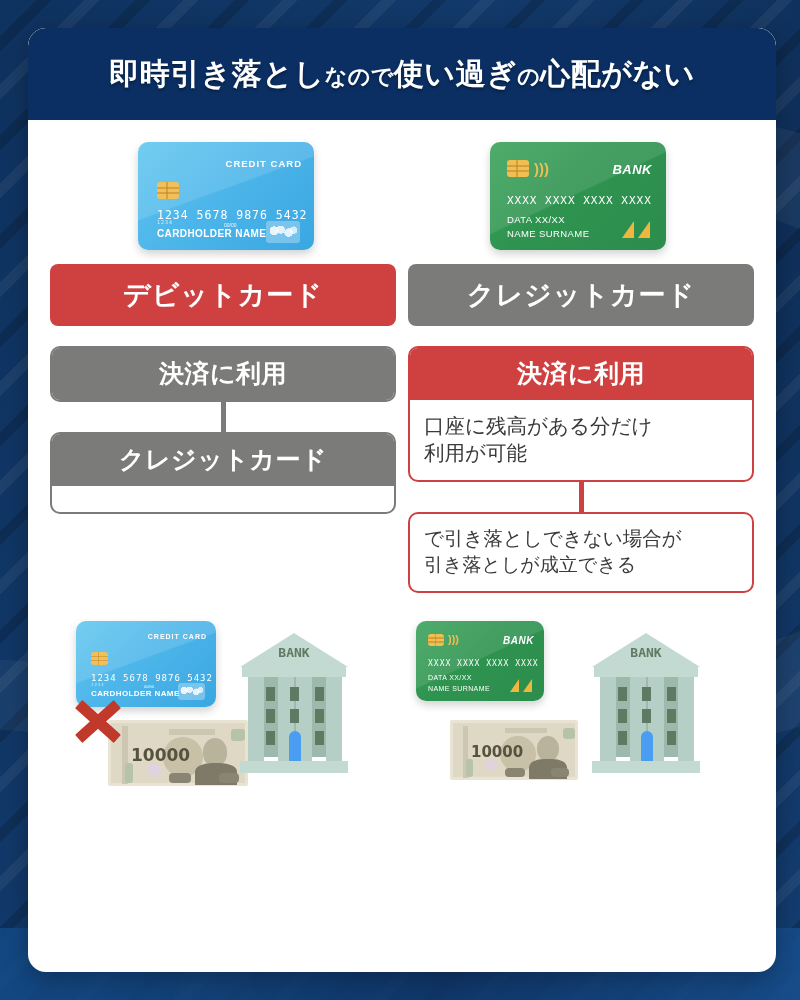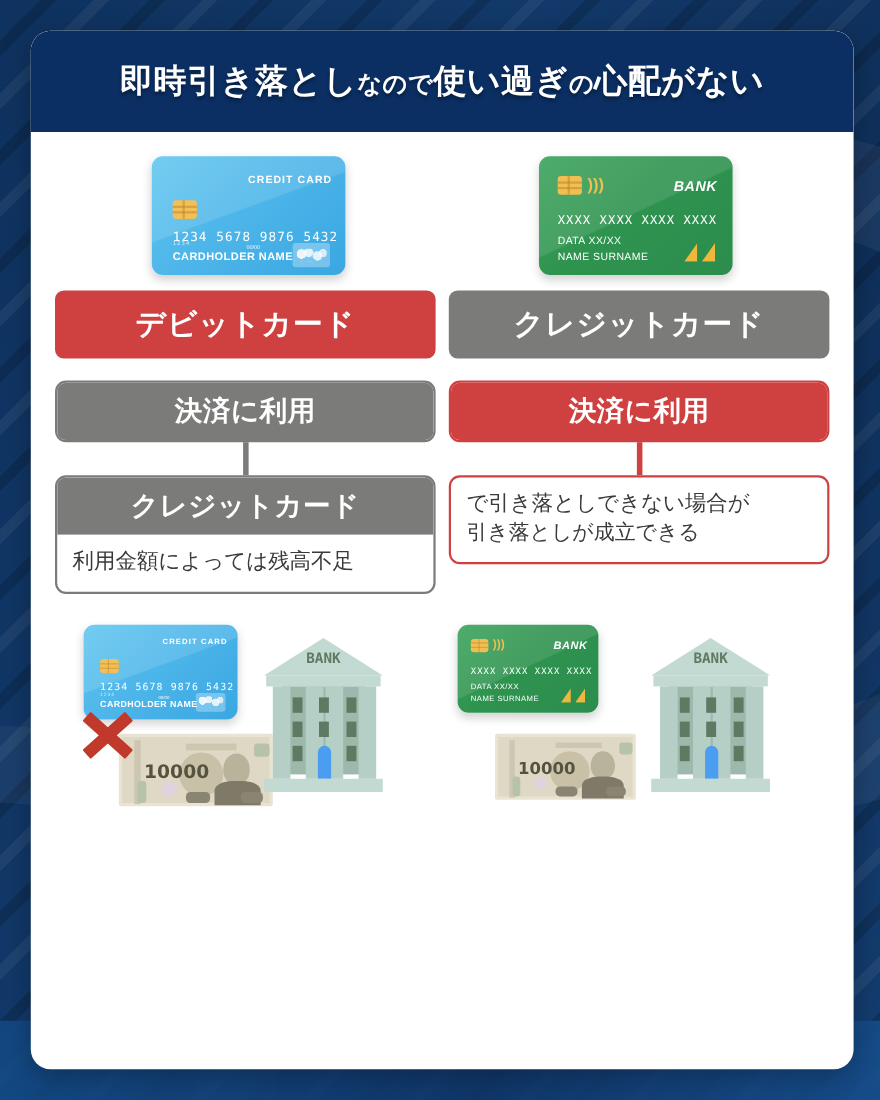--- a/index.html
+++ b/index.html
@@ -317,28 +317,31 @@
       <div class="steps-row">
 
         <div class="col">
           <div class="stepbox gray">
             <div class="step-head">決済に利用</div>
           </div>
           <div class="connector gray"></div>
           <div class="stepbox gray">
             <div class="step-head">クレジットカード</div>
             <div class="step-body">
-              <div style="font-size:19.5px;">利用金額によっては残高不足</div>
             </div>
           </div>
         </div>
 
         <div class="col">
           <div class="stepbox red">
             <div class="step-head">決済に利用</div>
+            <div class="step-body">
+              <div>口座に残高がある分だけ</div>
+              <div>利用が可能</div>
+            </div>
           </div>
           <div class="connector red"></div>
           <div class="stepbox red">
             <div class="step-body">
               <div style="font-size:19.5px;">で引き落としできない場合が</div>
               <div style="font-size:19px;">引き落としが成立できる</div>
             </div>
           </div>
         </div>
       </div>

